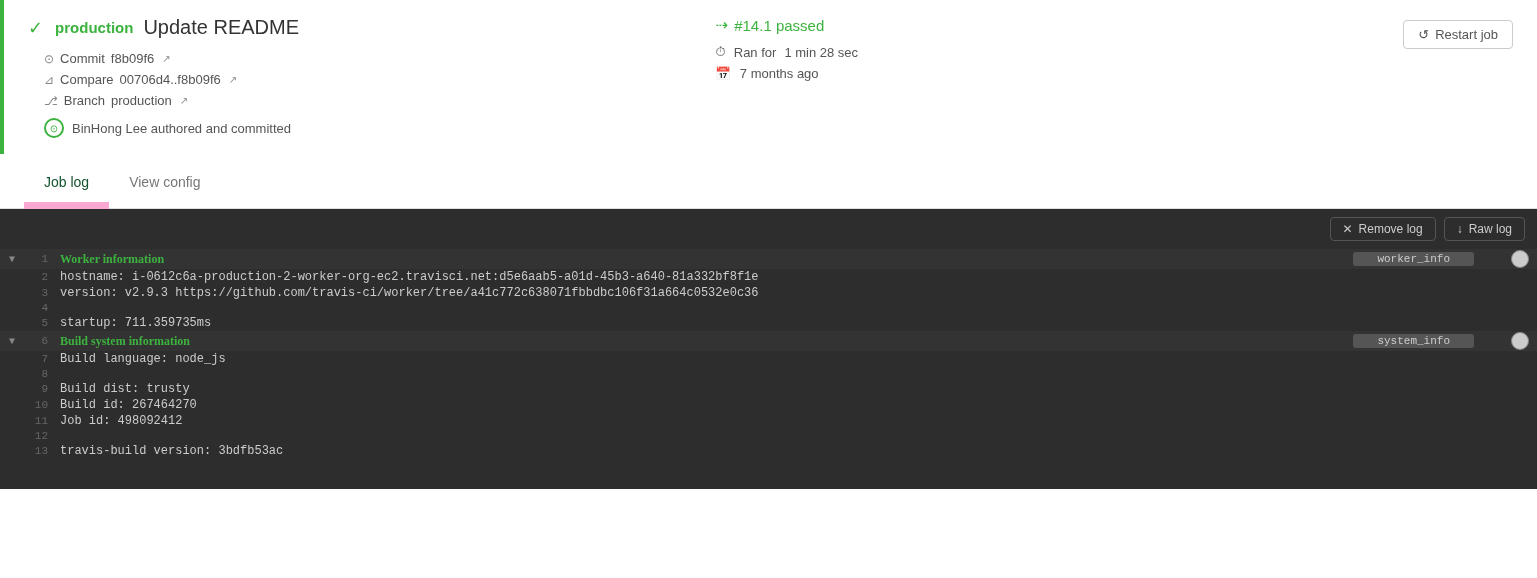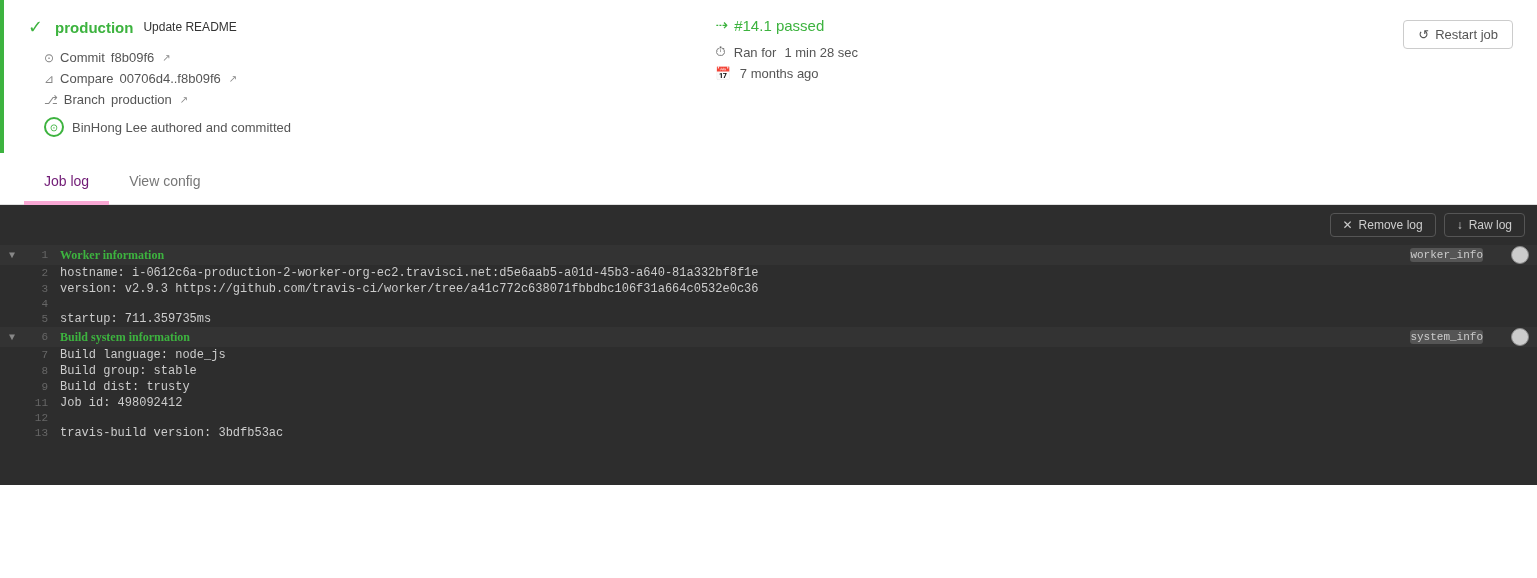--- a/index.html
+++ b/index.html
@@ -19,21 +19,21 @@
 
     .title-row {
       display: flex;
       align-items: center;
       gap: 10px;
       margin-bottom: 12px;
     }
 
     .check-icon { color: #3db33f; font-size: 18px; margin-right: 2px; }
     .branch-name { color: #3db33f; font-weight: 600; font-size: 15px; }
-    .commit-title { color: #333; font-size: 12px; }
+    .commit-title { color: #333; font-size: 20px; }
 
     .meta-rows { margin-left: 16px; display: flex; flex-direction: column; gap: 6px; }
     .meta-row { display: flex; align-items: center; gap: 6px; color: #555; font-size: 13px; }
     .meta-row a { color: #555; text-decoration: none; }
     .meta-icon { color: #888; font-size: 12px; }
 
     .author-row { display: flex; align-items: center; gap: 8px; margin-top: 10px; margin-left: 16px; font-size: 13px; color: #555; }
     .author-icon { width: 20px; height: 20px; border-radius: 50%; border: 2px solid #3db33f; display: inline-flex; align-items: center; justify-content: center; font-size: 10px; color: #3db33f; }
 
     .build-badge { color: #3db33f; font-size: 15px; font-weight: 500; display: flex; align-items: center; gap: 6px; margin-bottom: 10px; }
@@ -57,22 +57,22 @@
     .tab {
       padding: 12px 20px;
       font-size: 14px;
       cursor: pointer;
       color: #777;
       border-bottom: 2px solid transparent;
       margin-bottom: -1px;
       text-decoration: none;
     }
     .tab.active {
-      color: #701a75;
-      border-bottom: 4px solid #f9a8d4;
+      color: #14532d;
+      border-bottom: 7px solid #f9a8d4;
     }
 
     .log-section {
       background: #2d2d2d;
       min-height: 280px;
     }
 
     .log-toolbar {
       display: flex;
       justify-content: flex-end;
@@ -130,25 +130,25 @@
       flex: 1;
       color: #ccc;
       white-space: pre;
     }
 
     .line-text.bold-green { color: #3db33f; font-weight: bold; font-family: Liberation Serif, serif; }
     .line-text.normal { color: #ccc; }
 
     .section-badge {
       margin-left: auto;
-      margin-right: 28px;
+      margin-right: 37px;
       background: #555;
       color: #ccc;
       font-size: 11px;
-      padding: 1px 0;
+      padding: 1px 24px;
       border-radius: 3px;
     }
 
     .circle-btn {
       width: 18px; height: 18px;
       border-radius: 50%;
       border: 1px solid #888;
       background: #ccc;
       margin-right: 8px;
       cursor: pointer;
@@ -272,29 +272,33 @@
         <div class="circle-btn"></div>
       </div>
       <div class="log-line">
         <div class="line-toggle"></div>
         <div class="line-num">7</div>
         <div class="line-text normal">Build language: node_js</div>
       </div>
       <div class="log-line">
         <div class="line-toggle"></div>
         <div class="line-num">8</div>
-        <div class="line-text normal">Build group: stable</div>
       </div>
       <div class="log-line">
         <div class="line-toggle"></div>
         <div class="line-num">9</div>
         <div class="line-text normal">Build dist: trusty</div>
       </div>
       <div class="log-line">
         <div class="line-toggle"></div>
+        <div class="line-num">10</div>
+        <div class="line-text normal">Build id: 267464270</div>
+      </div>
+      <div class="log-line">
+        <div class="line-toggle"></div>
         <div class="line-num">11</div>
         <div class="line-text normal">Job id: 498092412</div>
       </div>
       <div class="log-line">
         <div class="line-toggle"></div>
         <div class="line-num">12</div>
       </div>
       <div class="log-line">
         <div class="line-toggle"></div>
         <div class="line-num">13</div>

